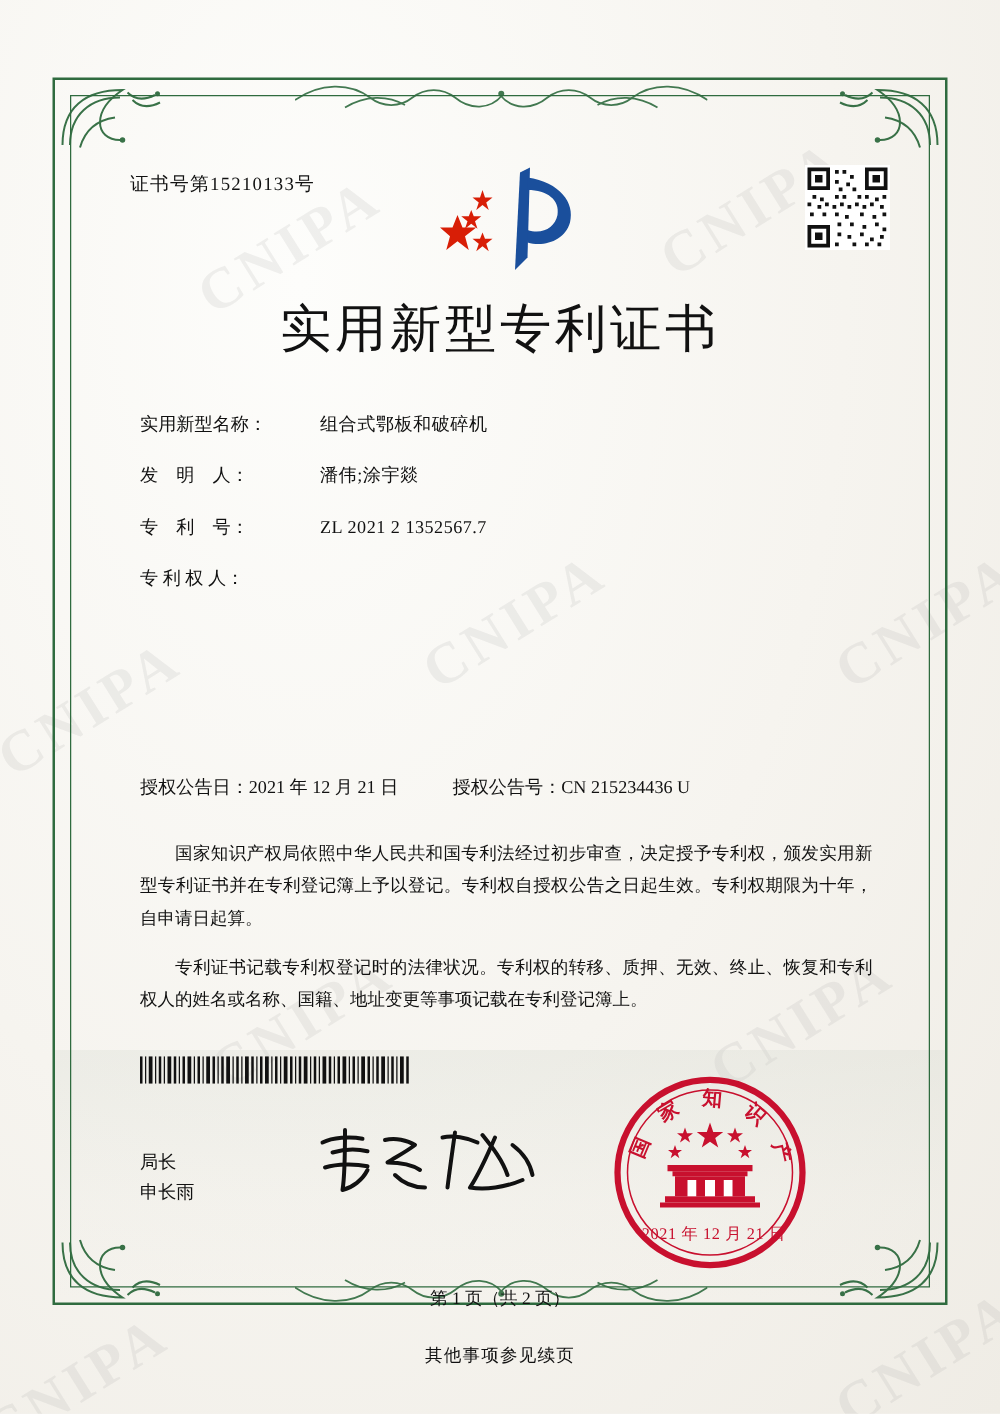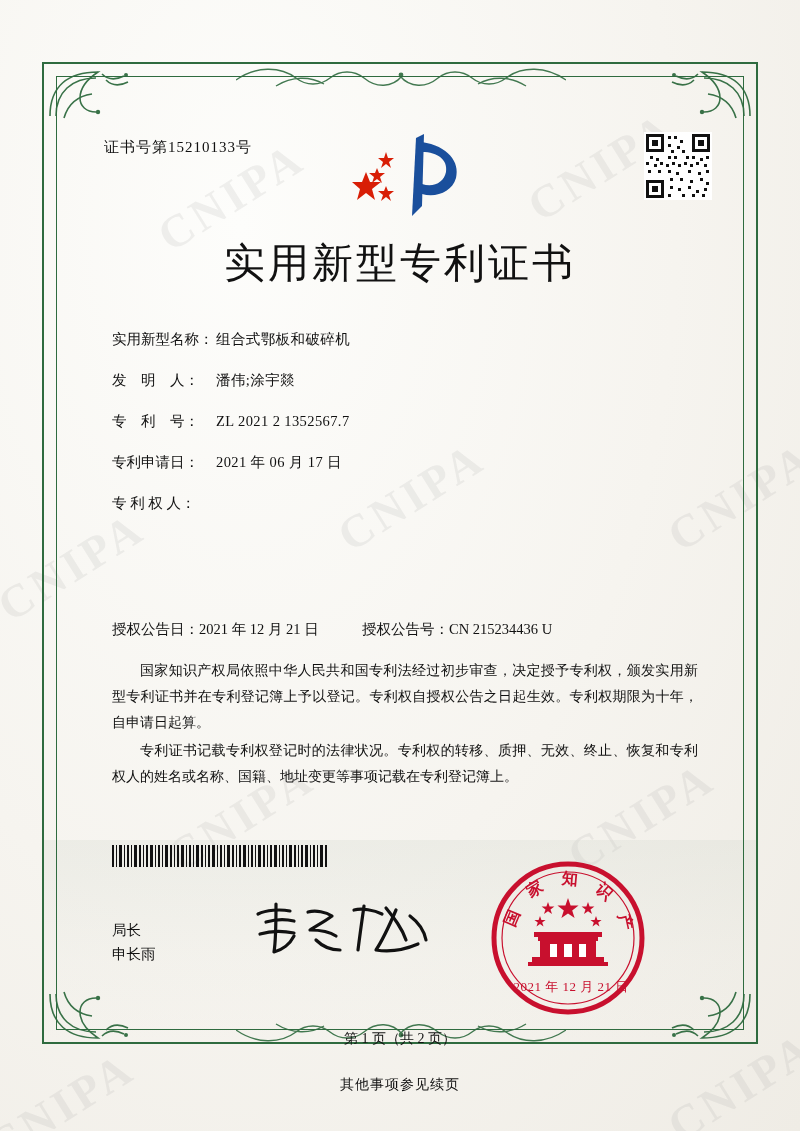--- a/index.html
+++ b/index.html
@@ -102,20 +102,21 @@
     left: 112px; top: 330px;
     width: 600px;
   }
   .field-row {
     display: flex;
     align-items: baseline;
     margin-bottom: 22px;
     font-size: 14.5px;
     color: #111;
     font-family: "Liberation Serif", serif;
+    gap: 40px;
   }
   .field-label {
     width: 104px;
     flex: 0 0 104px;
     letter-spacing: 0px;
     white-space: pre;
   }
   .field-value {
     flex: 1;
     letter-spacing: .4px;
@@ -138,21 +139,21 @@
     position: absolute;
     left: 112px; top: 658px;
     width: 586px;
     font-size: 14px;
     line-height: 26px;
     color: #111;
     text-align: justify;
     font-family: "Liberation Serif", serif;
   }
   .paras p {
-    margin: 0 0 2px 0;
+    margin: 13px 0 2px 0;
     text-indent: 28px;
     font-family: Liberation Mono, monospace;
   }
 
   
   .barcode {
     position: absolute;
     left: 112px; top: 845px;
     width: 216px; height: 22px;
   }
@@ -384,24 +385,20 @@
     </div>
     <div class="field-row">
       <div class="field-label">发　明　人：</div>
       <div class="field-value">潘伟;涂宇燚</div>
     </div>
     <div class="field-row">
       <div class="field-label">专　利　号：</div>
       <div class="field-value">ZL 2021 2 1352567.7</div>
     </div>
     <div class="field-row">
-      <div class="field-label">专利申请日：</div>
-      <div class="field-value">2021 年 06 月 17 日</div>
-    </div>
-    <div class="field-row">
       <div class="field-label">专 利 权 人：</div>
     </div>
   </div>
 
   <div class="grant-row">
     <div class="grant-date">
       <span>授权公告日：</span><span>2021 年 12 月 21 日</span>
     </div>
     <div class="grant-no">
       <span>授权公告号：</span><span>CN 215234436 U</span>

